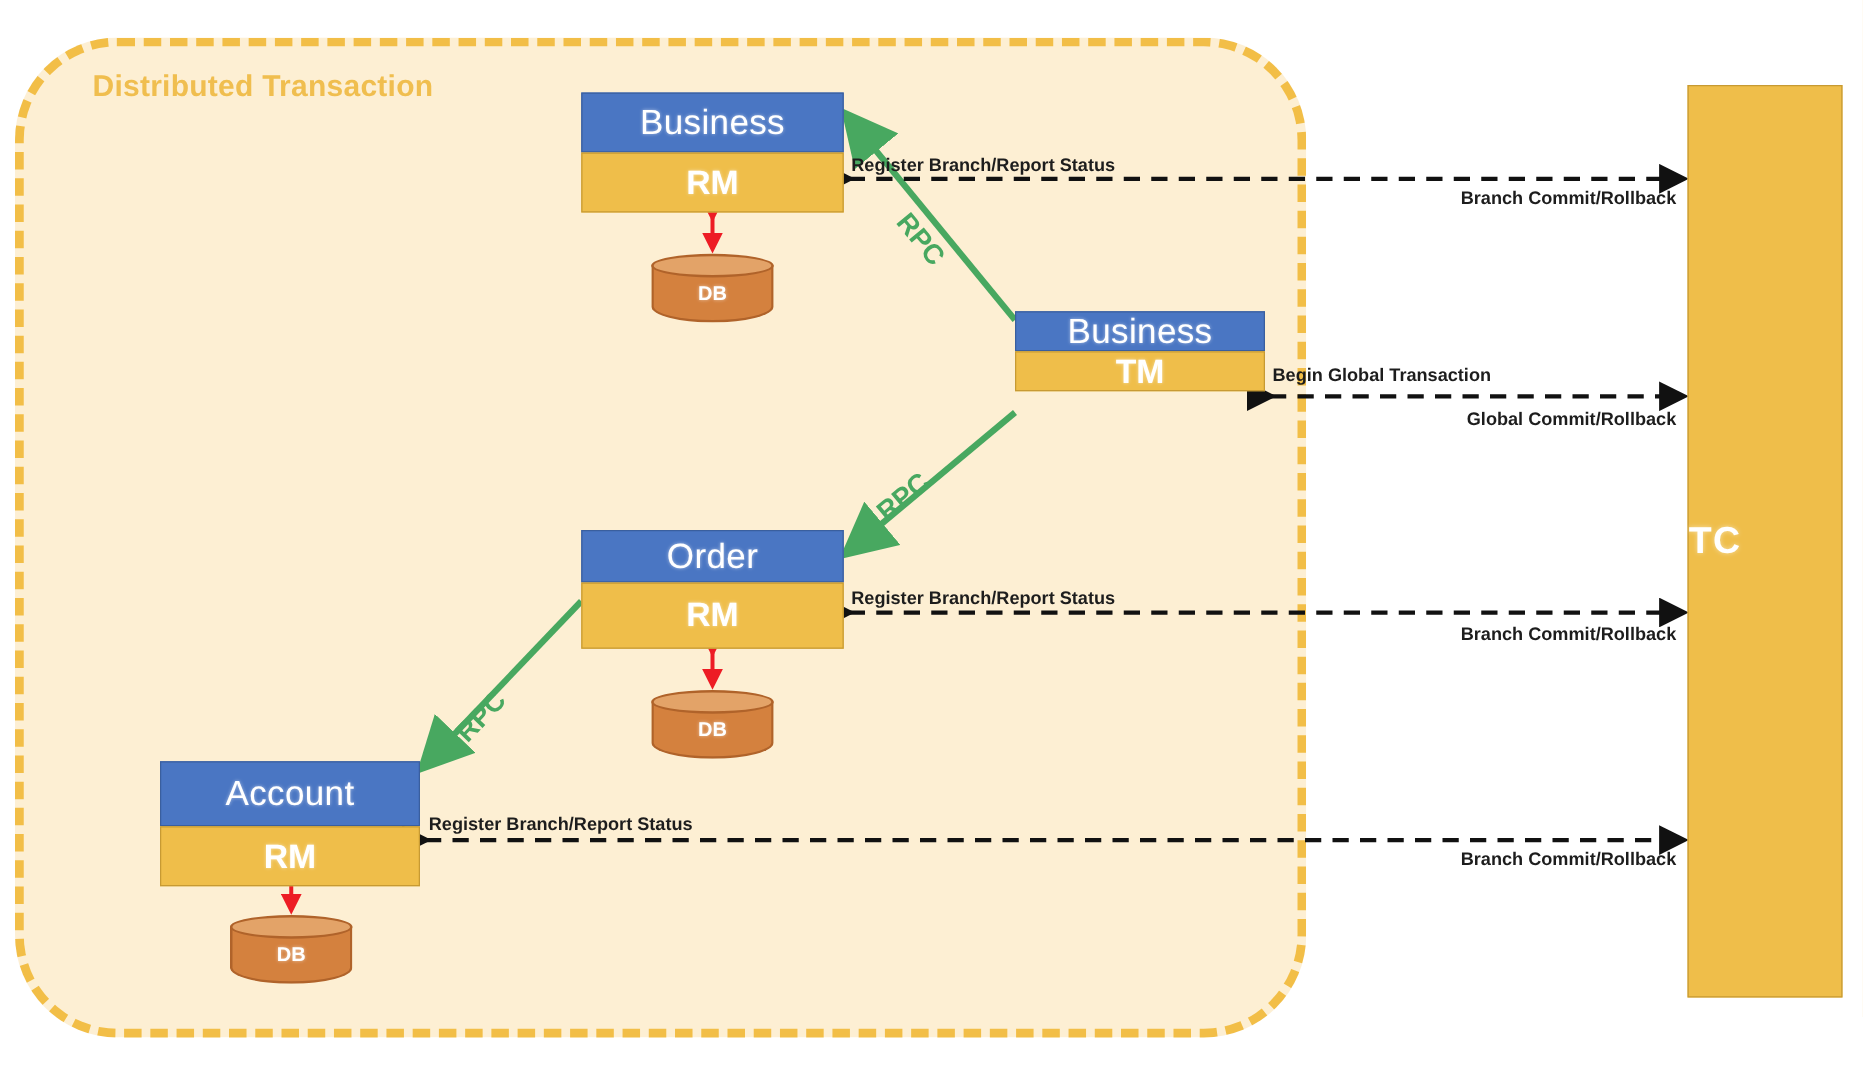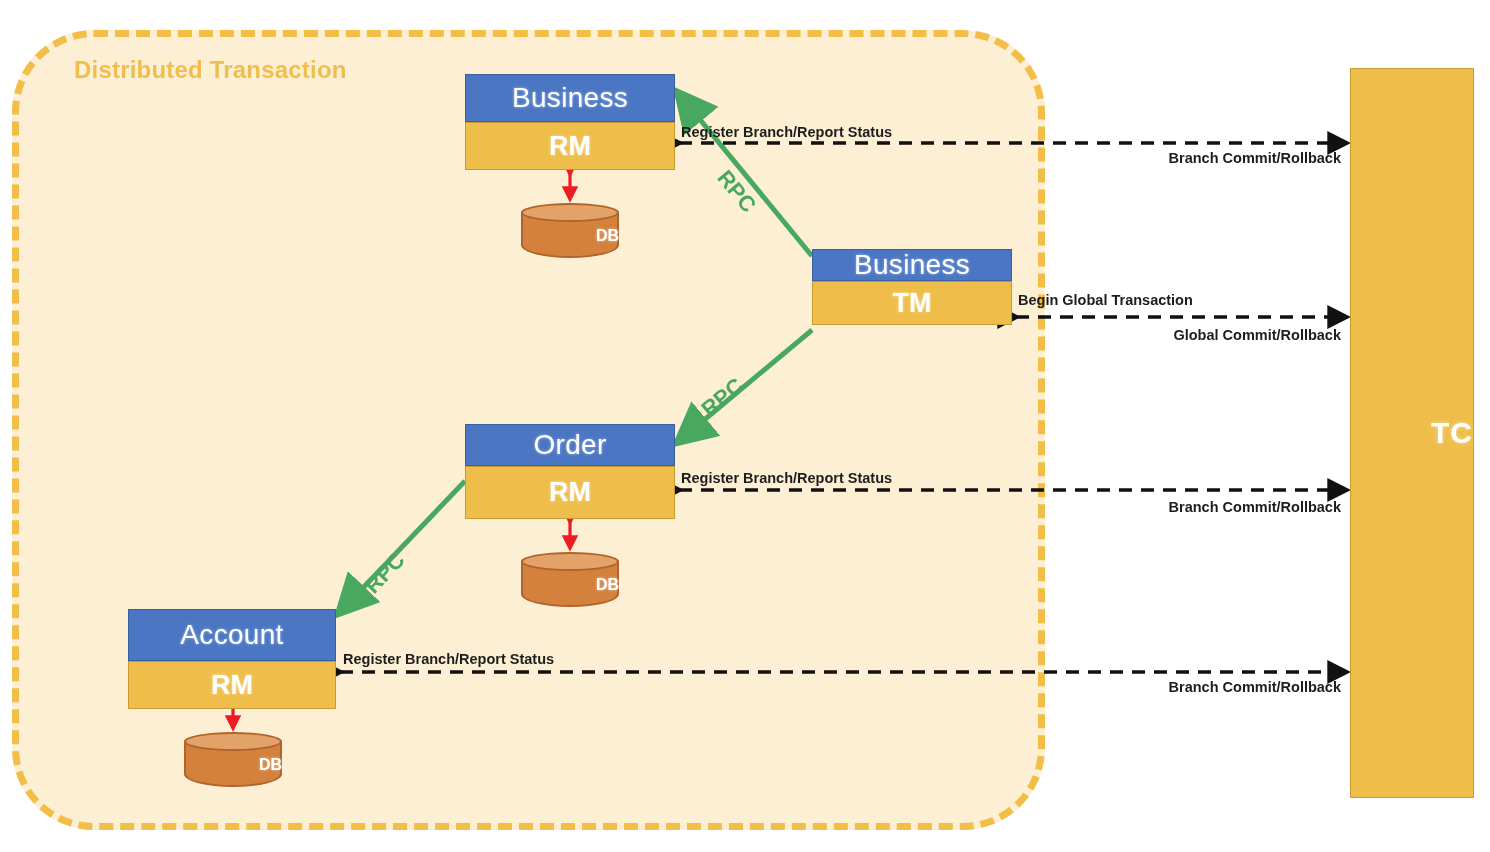--- a/index.html
+++ b/index.html
@@ -50,38 +50,38 @@
     font-size: 27px;
     font-weight: bold;
   }
 
   #svc-storage  { left: 465px; top: 74px;  width: 210px; }
   #svc-storage  .top    { height: 48px; }
   #svc-storage  .bottom { height: 48px; }
 
   #svc-business { left: 812px; top: 249px; width: 200px; }
   #svc-business .top    { height: 32px; }
-  #svc-business .bottom { height: 44px; }
+  #svc-business .bottom { height: 32px; }
 
   #svc-order    { left: 465px; top: 424px; width: 210px; }
   #svc-order    .top    { height: 42px; }
   #svc-order    .bottom { height: 53px; }
 
   #svc-account  { left: 128px; top: 609px; width: 208px; }
   #svc-account  .top    { height: 52px; }
   #svc-account  .bottom { height: 48px; }
 
   
   #tc-box {
     position: absolute;
     left: 1350px; top: 68px;
     width: 124px; height: 730px;
     background: #EFBE4A;
     border: 1px solid #c79a33;
-    display: flex; align-items: center; justify-content: flex-end;
+    display: flex; align-items: center; justify-content: flex-start;
   }
   #tc-box .tc-label {
     font-size: 30px; font-weight: bold; color: #ffffff;
     text-shadow: 0 0 4px rgba(255,255,255,.5);
     letter-spacing: 1px;
   }
 
   
   .db {
     position: absolute;
@@ -98,21 +98,21 @@
   }
   .db .top-ell {
     position: absolute; left: 0; top: 0;
     width: 98px; height: 19px;
     background: #E3A368;
     border: 2px solid #b0632a;
     border-radius: 50%;
   }
   .db .db-label {
     position: absolute; left: 0; top: 24px; width: 98px;
-    text-align: right;
+    text-align: center;
     font-size: 16px; font-weight: bold; color: #ffffff;
     text-shadow: 0 0 3px rgba(255,255,255,.55);
   }
   #db-storage { left: 521px; top: 203px; }
   #db-order   { left: 521px; top: 552px; }
   #db-account { left: 184px; top: 732px; }
 
   
   #wires {
     position: absolute; left: 0; top: 0;

